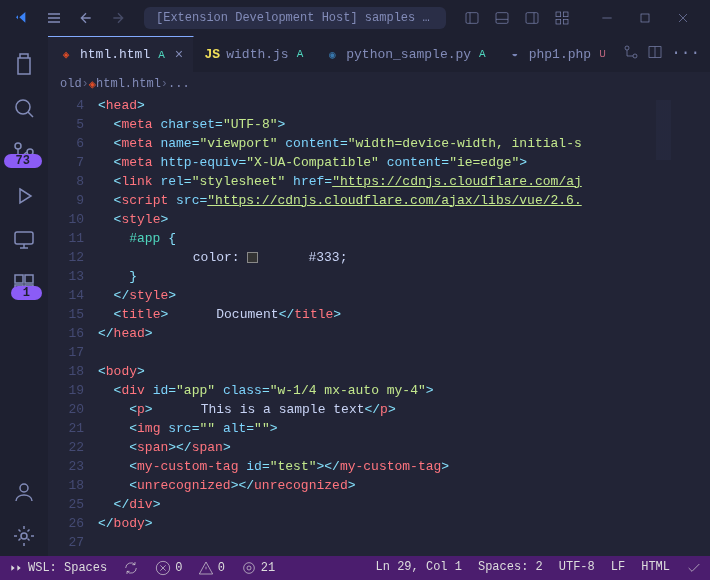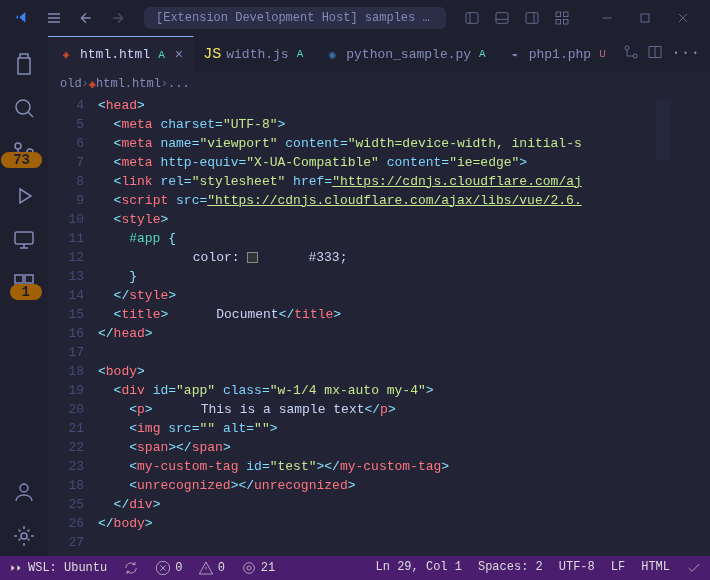--- a/index.html
+++ b/index.html
@@ -6,21 +6,21 @@
 body { font-family: 'Consolas', 'Courier New', monospace; background: #1e2030; color: #c8d3f5; overflow: hidden; width: 710px; height: 580px; }
 .titlebar { height: 36px; background: #1e2030; display: flex; align-items: center; padding: 0 8px; gap: 4px; }
 .titlebar .menu-icon, .titlebar .nav-icon { width: 28px; height: 28px; display: flex; align-items: center; justify-content: center; color: #828bb8; cursor: pointer; }
 .titlebar .title-text { flex: 1; text-align: center; font-size: 12px; color: #828bb8; background: #2a2e47; border-radius: 6px; padding: 4px 12px; margin: 0 8px; overflow: hidden; white-space: nowrap; text-overflow: ellipsis; }
 .titlebar .layout-icons { display: flex; gap: 2px; }
 .titlebar .window-controls { display: flex; margin-left: 8px; }
 .titlebar .window-controls div { width: 38px; height: 28px; display: flex; align-items: center; justify-content: center; color: #828bb8; }
 .main { display: flex; height: calc(100% - 36px - 24px); }
 .activitybar { width: 48px; background: #1e2030; display: flex; flex-direction: column; align-items: center; padding-top: 8px; gap: 4px; }
 .activitybar .act-icon { width: 48px; height: 40px; display: flex; align-items: center; justify-content: center; color: #828bb8; position: relative; font-size: 22px; }
-.activitybar .act-icon .badge { position: absolute; bottom: 4px; right: 6px; background: #a16207; color: #1e2030; font-size: 14px; font-weight: bold; border-radius: 8px; padding: 0 12px; min-width: 14px; text-align: center; }
+.activitybar .act-icon .badge { position: absolute; bottom: 4px; right: 6px; background: #8b5cf6; color: #1e2030; font-size: 12px; font-weight: bold; border-radius: 8px; padding: 0 12px; min-width: 14px; text-align: center; }
 .activitybar .spacer { flex: 1; }
 .editor-area { flex: 1; display: flex; flex-direction: column; background: #222436; min-width: 0; }
 .tabs { height: 36px; display: flex; background: #1e2030; align-items: center; }
 .tab { height: 36px; padding: 0 10px; display: flex; align-items: center; gap: 6px; font-size: 13px; color: #828bb8; cursor: pointer; border-right: 1px solid #1e2030; background: #1e2030; }
 .tab.active { background: #222436; border-top: 1px solid #82aaff; color: #c8d3f5; }
 .tab .file-icon { width: 16px; height: 16px; display: flex; align-items: center; justify-content: center; }
 .tab .git-status { color: #4fd6be; font-size: 11px; margin-left: 2px; }
 .tab .close { color: #828bb8; font-size: 14px; margin-left: 4px; }
 .tabs .tab-actions { margin-left: auto; display: flex; gap: 8px; padding-right: 10px; color: #828bb8; }
 .breadcrumb { height: 24px; display: flex; align-items: center; padding: 0 12px; font-size: 12px; color: #828bb8; background: #222436; }
@@ -178,21 +178,21 @@
 
   <div class="editor-area">
     <div class="tabs" id="tabs-container">
       <div class="tab active">
           <span class="file-icon" style="color: rgb(228, 77, 38); font-size: 11px; font-weight: bold;">◈</span>
           <span>html.html</span>
           <span class="git-status">A</span>
           <span class="close">×</span>
         </div>
         <div class="tab">
-          <span class="file-icon" style="color: rgb(241, 224, 90); font-size: 15px; font-weight: normal;">JS</span>
+          <span class="file-icon" style="color: rgb(241, 224, 90); font-size: 13px; font-weight: bold;">JS</span>
           <span>width.js</span>
           <span class="git-status">A</span>
         </div>
         <div class="tab">
           <span class="file-icon" style="color: rgb(55, 118, 171); font-size: 11px; font-weight: bold;">◉</span>
           <span>python_sample.py</span>
           <span class="git-status">A</span>
         </div>
         <div class="tab">
           <span class="file-icon" style="color: rgb(122, 134, 184); font-size: 11px; font-weight: bold;">◒</span>
@@ -255,21 +255,21 @@
         </div>
     </div>
   </div>
 </div>
 
 <div class="statusbar">
   <div class="sb-item remote">
       <svg width="14" height="14" viewBox="0 0 24 24" fill="#ddd">
         <path d="M5 8l5 4-5 4V8zm9 0l5 4-5 4V8z"></path>
       </svg>
-      <span>WSL: Ubuntu</span>
+      <span>WSL: Spaces</span>
     </div>
   <div class="sb-item">
       <svg width="14" height="14" viewBox="0 0 24 24" stroke="#ddd" fill="none">
         <path d="M4 12a8 8 0 0114-5M20 12a8 8 0 01-14 5"></path>
         <path d="M18 3v4h-4M6 21v-4h4"></path>
       </svg>
     </div>
   <div class="sb-item"><svg width="12" height="12" viewBox="0 0 24 24" stroke="#ddd" fill="none">
         <circle cx="12" cy="12" r="10"></circle>
         <line x1="8" y1="8" x2="16" y2="16"></line>

